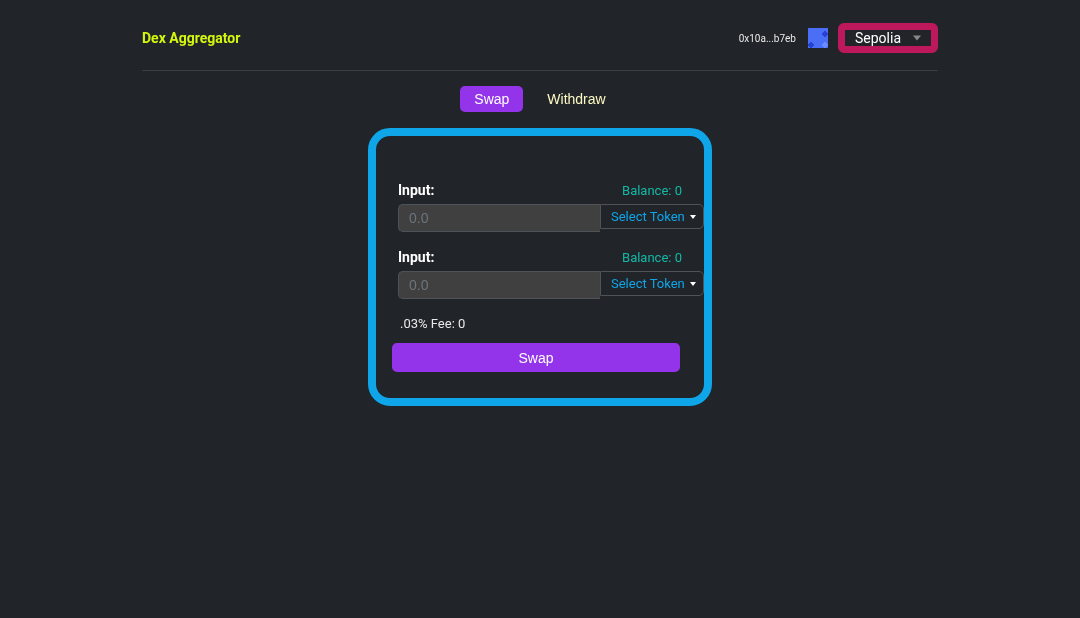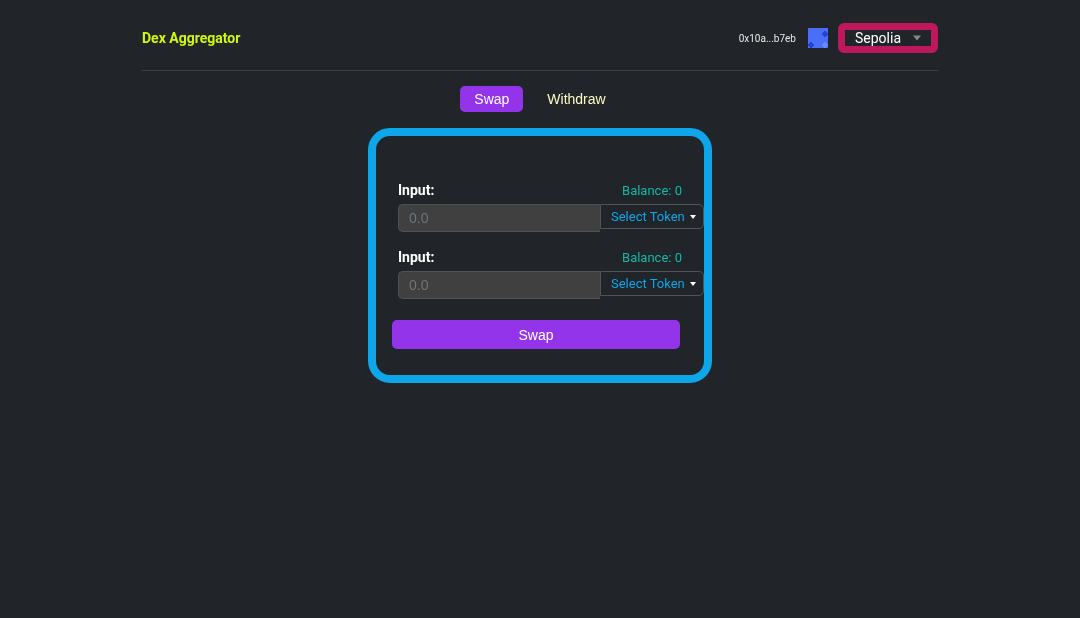--- a/index.html
+++ b/index.html
@@ -234,16 +234,17 @@
       <span class="field-label">Input:</span>
       <span class="balance-text">Balance: 0</span>
     </div>
     <div class="input-group">
       <input class="amount-input" type="text" placeholder="0.0" style="">
       <div class="token-select">
         <span>Select Token</span>
       </div>
     </div>
 
+    <div class="fee-text">.03% Fee: 0</div>
 
     <button class="swap-button">Swap</button>
   </div>
 </div>
 
 </body></html>

